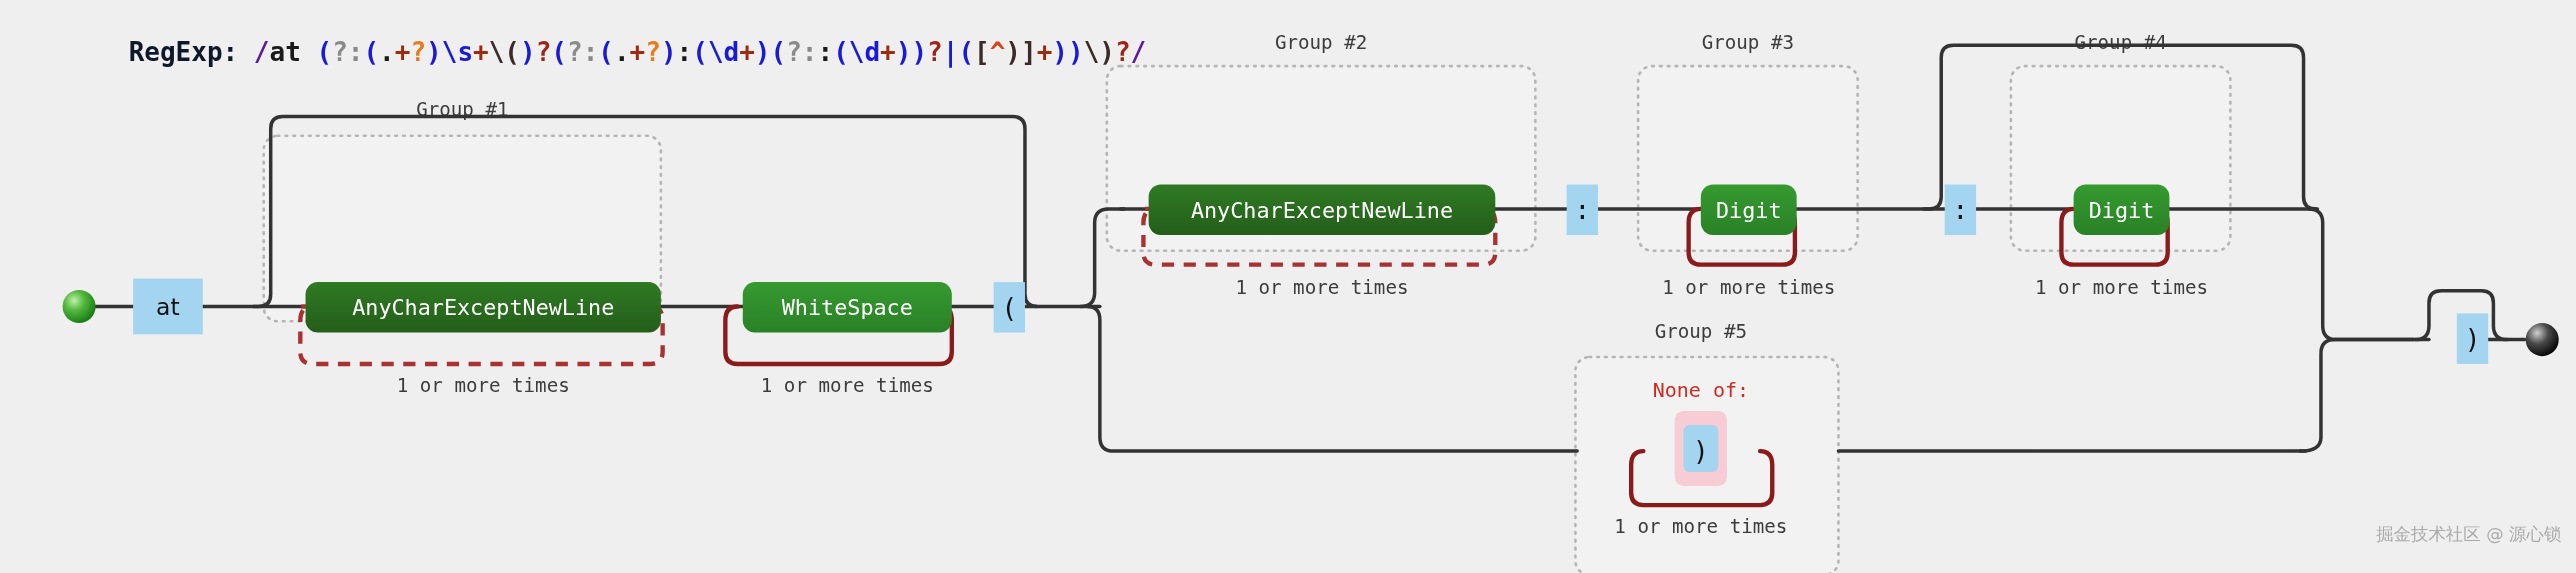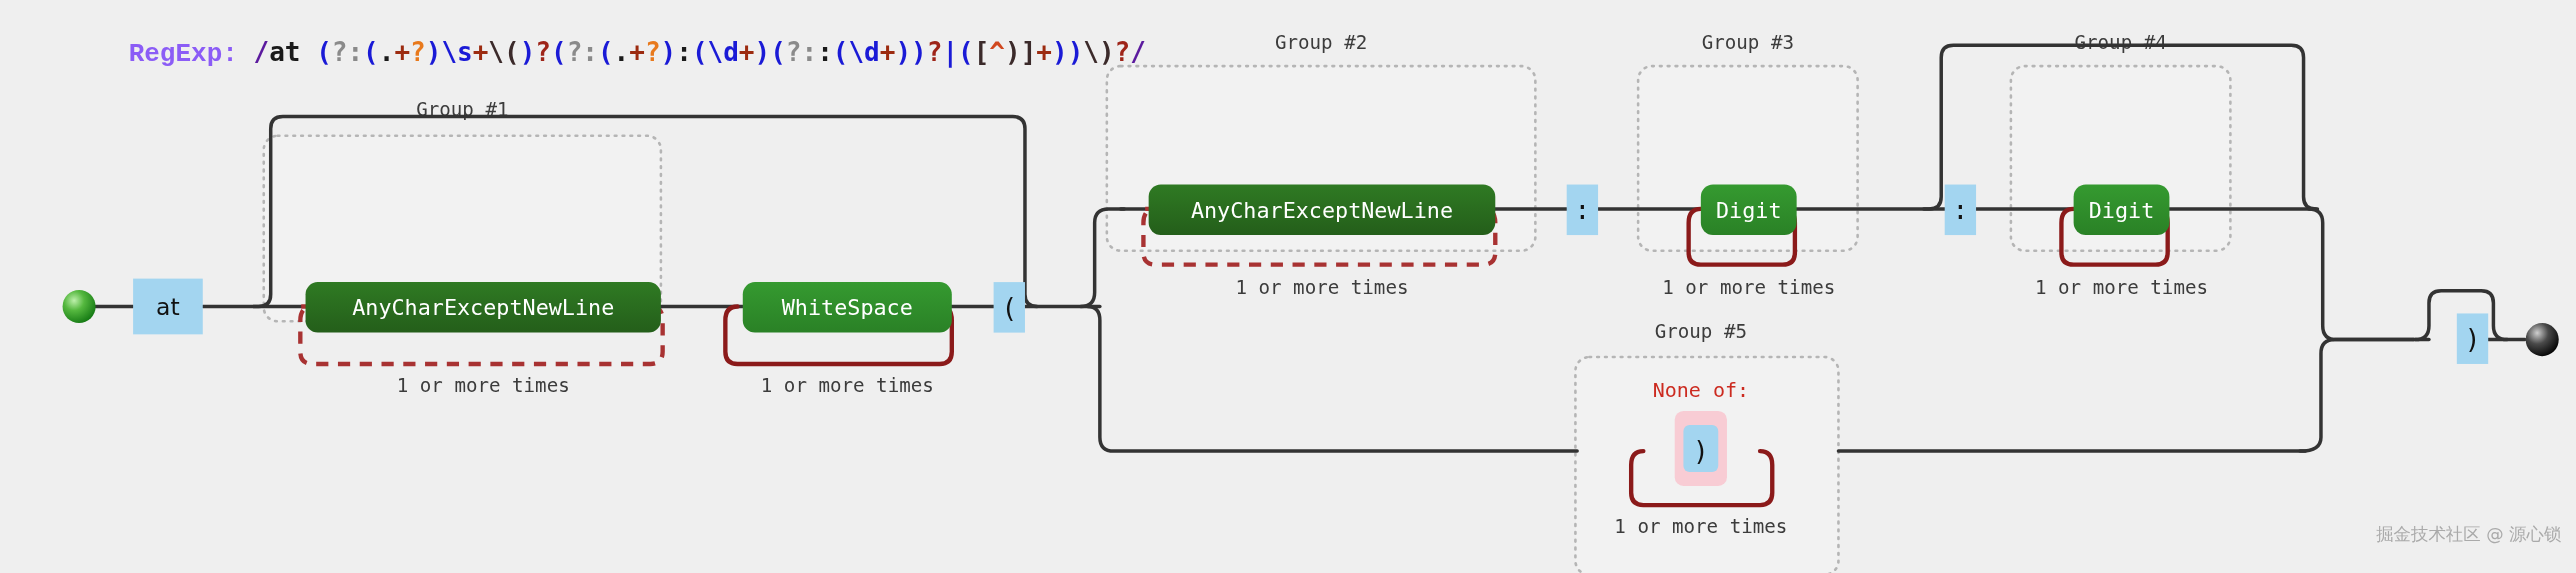--- a/index.html
+++ b/index.html
@@ -10,21 +10,21 @@
   }
   #stage{position:relative;width:2576px;height:573px;background:#efefef;}
 
   
   .title{
     position:absolute;left:66px;top:7px;
     font-family:"DejaVu Sans Mono","Liberation Mono",monospace;
     font-size:26px;font-weight:bold;white-space:pre;
     letter-spacing:0px;
   }
-  .t-lab{color:#8b5cf6;font-family:Liberation Mono, monospace;}
+  .t-lab{color:#0f172a;}
   .t-slash{color:#5b1a9e;}
   .t-lit{color:#1a1a1a;}
   .t-paren{color:#1a1ad6;}
   .t-ncg{color:#8a8a8a;}
   .t-plus{color:#9c2b10;}
   .t-lazy{color:#e8791c;}
   .t-opt{color:#9e2418;}
   .t-esc{color:#1a1ad6;}
   .t-alt{color:#1a1ad6;}
   .t-caret{color:#d1481f;}

